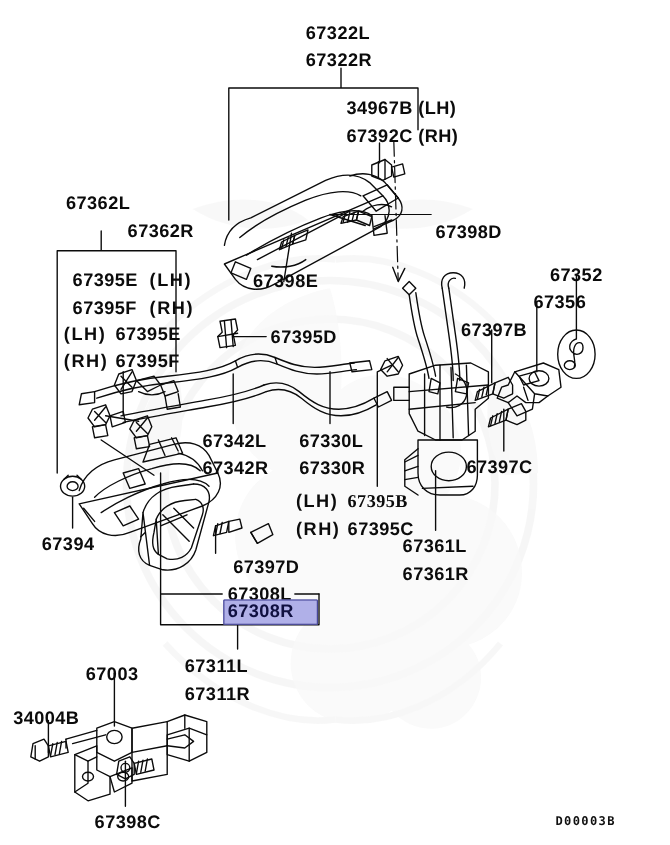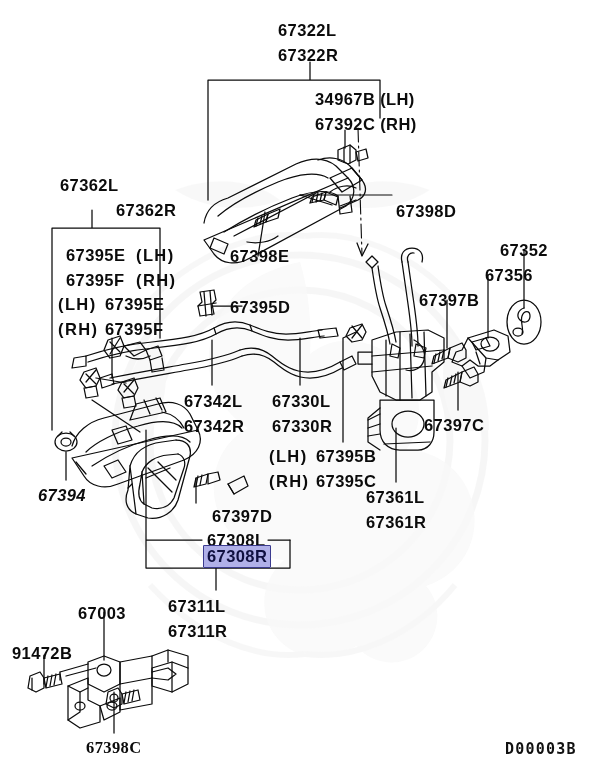--- a/index.html
+++ b/index.html
@@ -28,26 +28,26 @@
     font-weight:bold;
     color:#0b0b0b;
     letter-spacing:.4px;
     white-space:nowrap;
     line-height:1.0;
   }
   .hand{letter-spacing:1.4px;}
   .code{
     position:absolute;
     font-family:"DejaVu Sans Mono","Liberation Mono",monospace;
-    font-size:15px;font-weight:bold;color:#111;letter-spacing:1.2px;
+    font-size:11px;font-weight:bold;color:#111;letter-spacing:1.2px;
   }
   .hl{
     background:#b0b0e8;
     border:1.6px solid #3b3b8f;
-    padding:1px 3px 2px 3px;
+    padding:1px 21px 2px 3px;
     margin-left:-4px;margin-top:-3px;
     border-radius:1px;
     color:#101040;
   }
 </style>
 </head>
 <body>
 
 <div id="page">
 
@@ -372,41 +372,41 @@
       <div class="lbl" style="left: 60px; top: 177px;">67362L</div>
       <div class="lbl" style="left: 68px; top: 202px; margin-left: 48px;">67362R</div>
       <div class="lbl" style="left: 66px; top: 247px;">67395E</div>
       <div class="lbl hand" style="left: 136px; top: 247px;">(LH)</div>
       <div class="lbl" style="left: 66px; top: 272px;">67395F</div>
       <div class="lbl hand" style="left: 136px; top: 272px;">(RH)</div>
       <div class="lbl hand" style="left: 58px; top: 296px;">(LH)</div>
       <div class="lbl" style="left: 105px; top: 296px;">67395E</div>
       <div class="lbl hand" style="left: 58px; top: 321px;">(RH)</div>
       <div class="lbl" style="left: 105px; top: 321px;">67395F</div>
-      <div class="lbl" style="left: 230px; top: 299px; text-align: center;">67395D</div>
+      <div class="lbl" style="left: 246px; top: 299px; text-align: center;">67395D</div>
       <div class="lbl" style="left: 500px; top: 242px;">67352</div>
       <div class="lbl" style="left: 462px; top: 267px; margin-left: 23px;">67356</div>
       <div class="lbl" style="left: 419px; top: 292px;">67397B</div>
       <div class="lbl" style="left: 424px; top: 417px;">67397C</div>
       <div class="lbl" style="left: 184px; top: 393px;">67342L</div>
       <div class="lbl" style="left: 184px; top: 418px;">67342R</div>
       <div class="lbl" style="left: 272px; top: 393px;">67330L</div>
       <div class="lbl" style="left: 272px; top: 418px;">67330R</div>
       <div class="lbl hand" style="left: 269px; top: 448px;">(LH)</div>
-      <div class="lbl" style="left: 316px; top: 448px;">67395B</div>
+      <div class="lbl" style="left: 316px; top: 448px; font-family: Liberation Serif, serif;">67395B</div>
       <div class="lbl hand" style="left: 269px; top: 473px;">(RH)</div>
       <div class="lbl" style="left: 316px; top: 473px;">67395C</div>
       <div class="lbl" style="left: 366px; top: 489px;">67361L</div>
       <div class="lbl" style="left: 366px; top: 514px;">67361R</div>
-      <div class="lbl" style="left: 38px; top: 487px; font-style: italic;">67394</div>
+      <div class="lbl" style="left: 38px; top: 487px;">67394</div>
       <div class="lbl" style="left: 168px; top: 508px; padding-left: 44px;">67397D</div>
       <div class="lbl" style="left: 207px; top: 532px;">67308L</div>
       <div class="lbl" style="left: 207px; top: 548px;"><span class="hl" style="background: rgb(176, 176, 232); border-color: rgb(59, 59, 143);">67308R</span></div>
       <div class="lbl" style="left: 168px; top: 598px;">67311L</div>
       <div class="lbl" style="left: 168px; top: 623px;">67311R</div>
       <div class="lbl" style="left: 78px; top: 605px;">67003</div>
-      <div class="lbl" style="left: 12px; top: 645px;">91472B</div>
-      <div class="lbl" style="left: 86px; top: 740px; font-family: Liberation Serif, serif;">67398C</div>
+      <div class="lbl" style="left: 12px; top: 645px;">34004B</div>
+      <div class="lbl" style="left: 86px; top: 740px;">67398C</div>
     </div>
 
   <div class="code" style="left:505px;top:740px;">D00003B</div>
 
 </div>
 
 </body></html>

